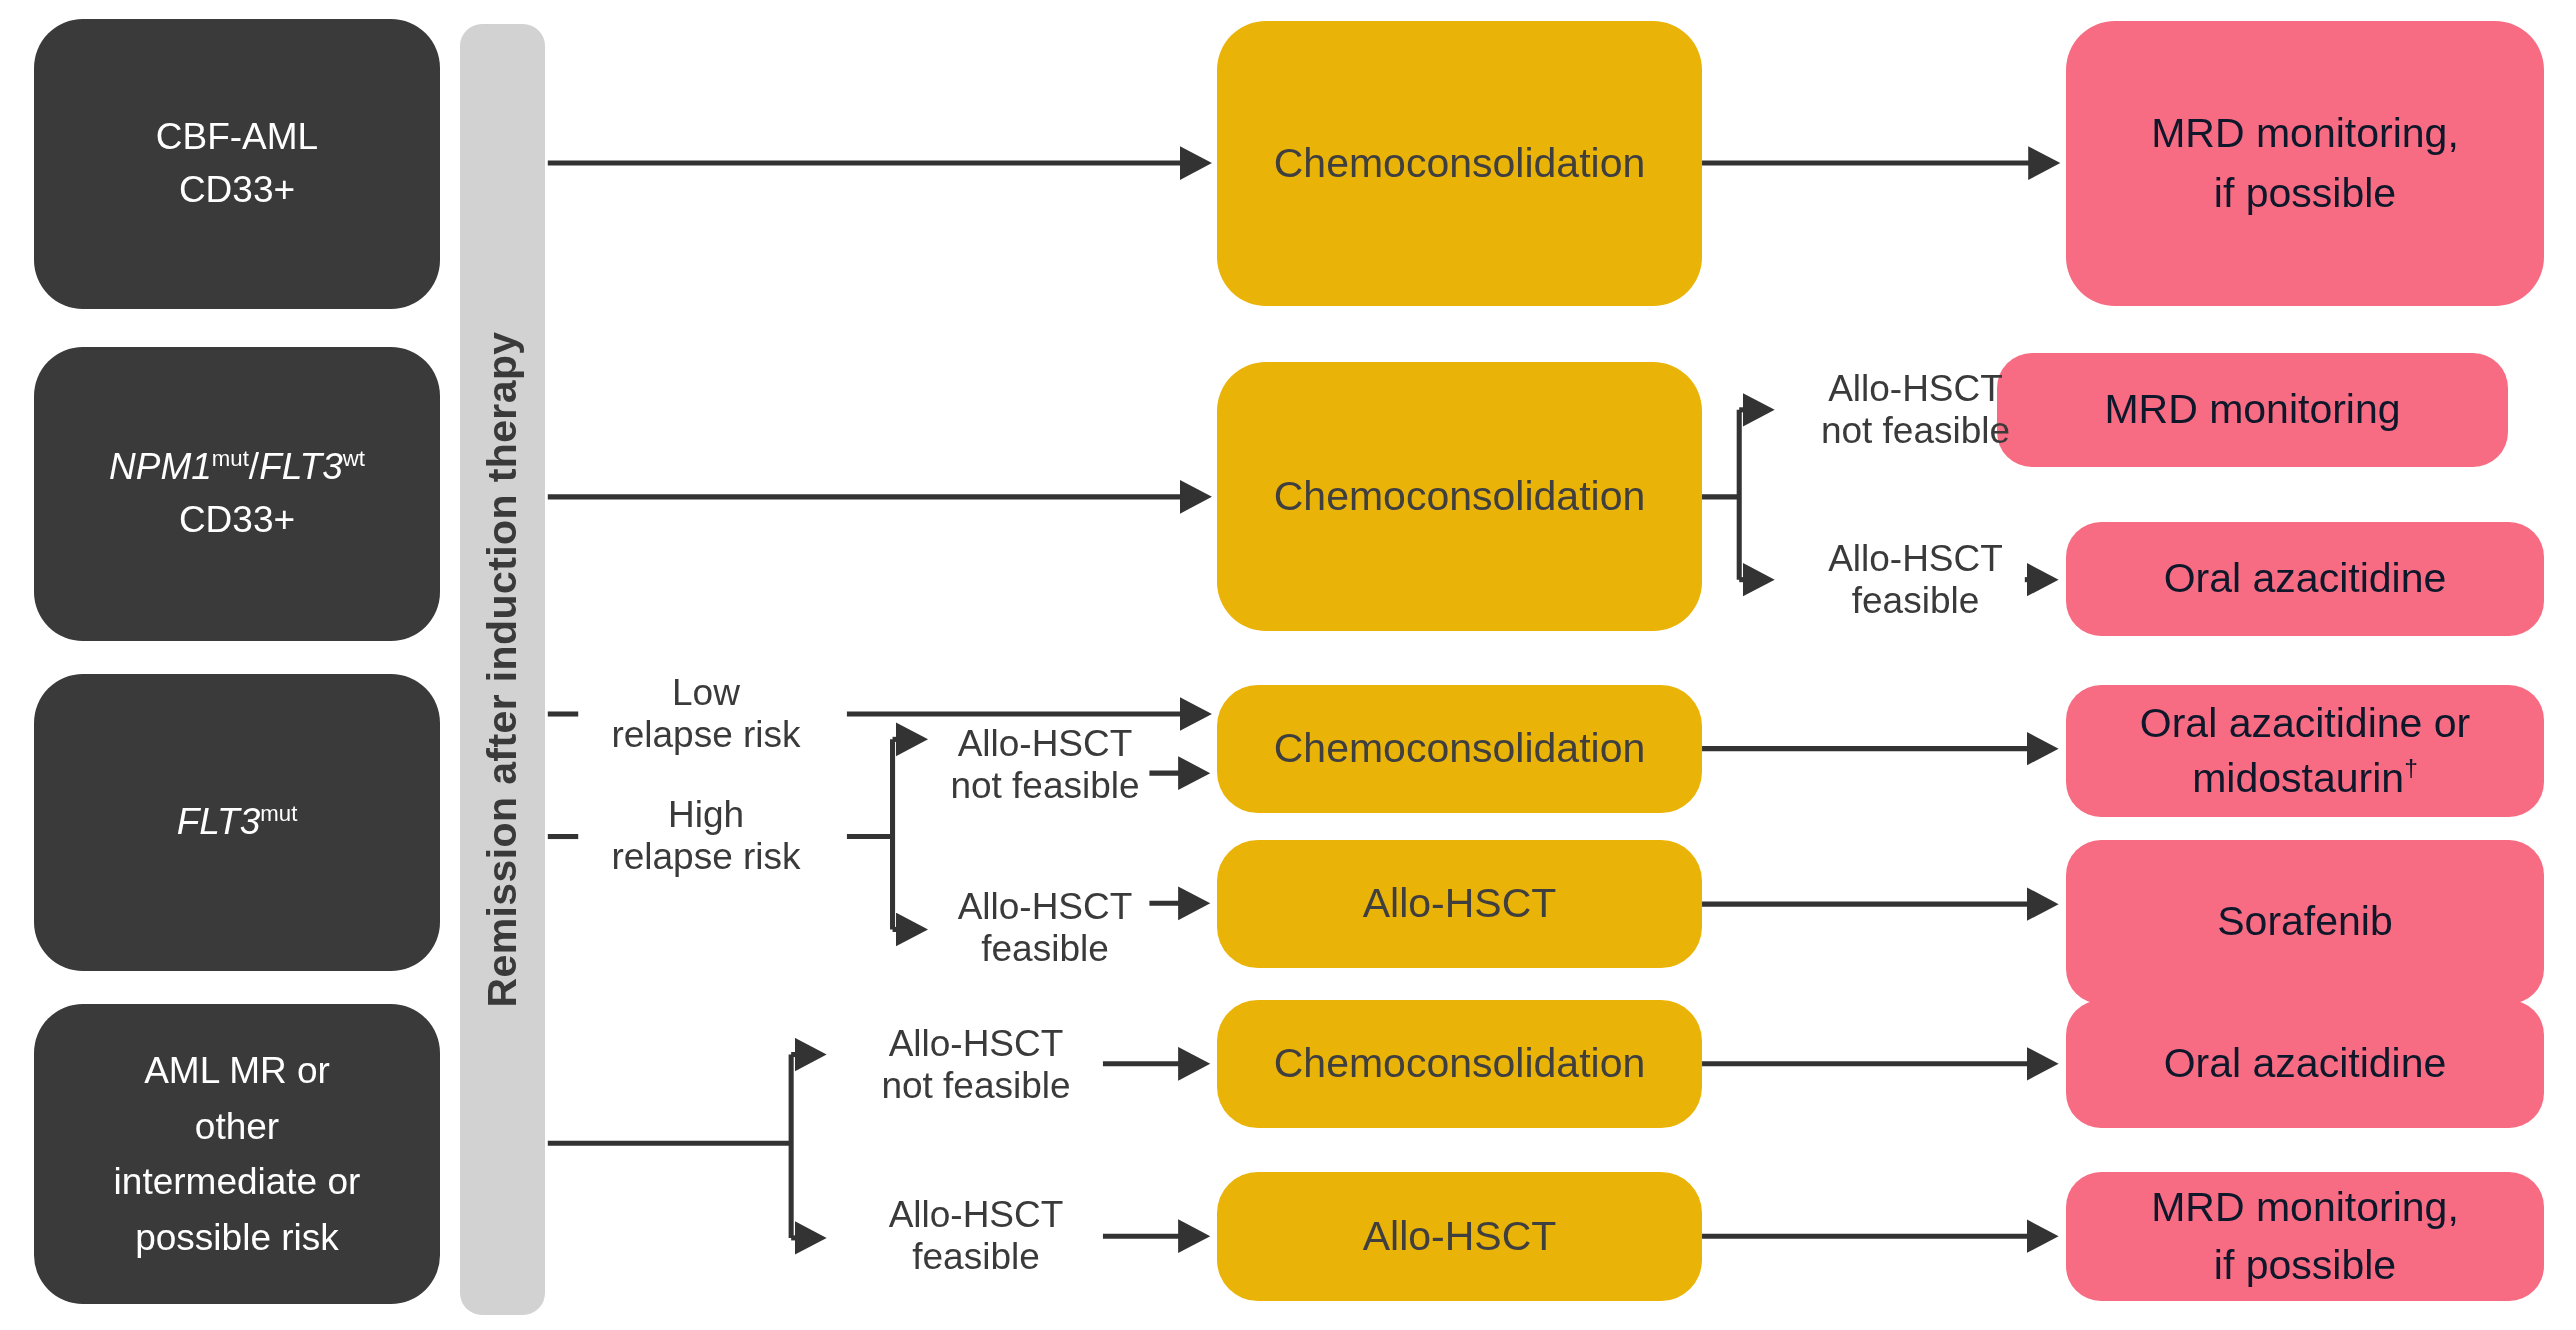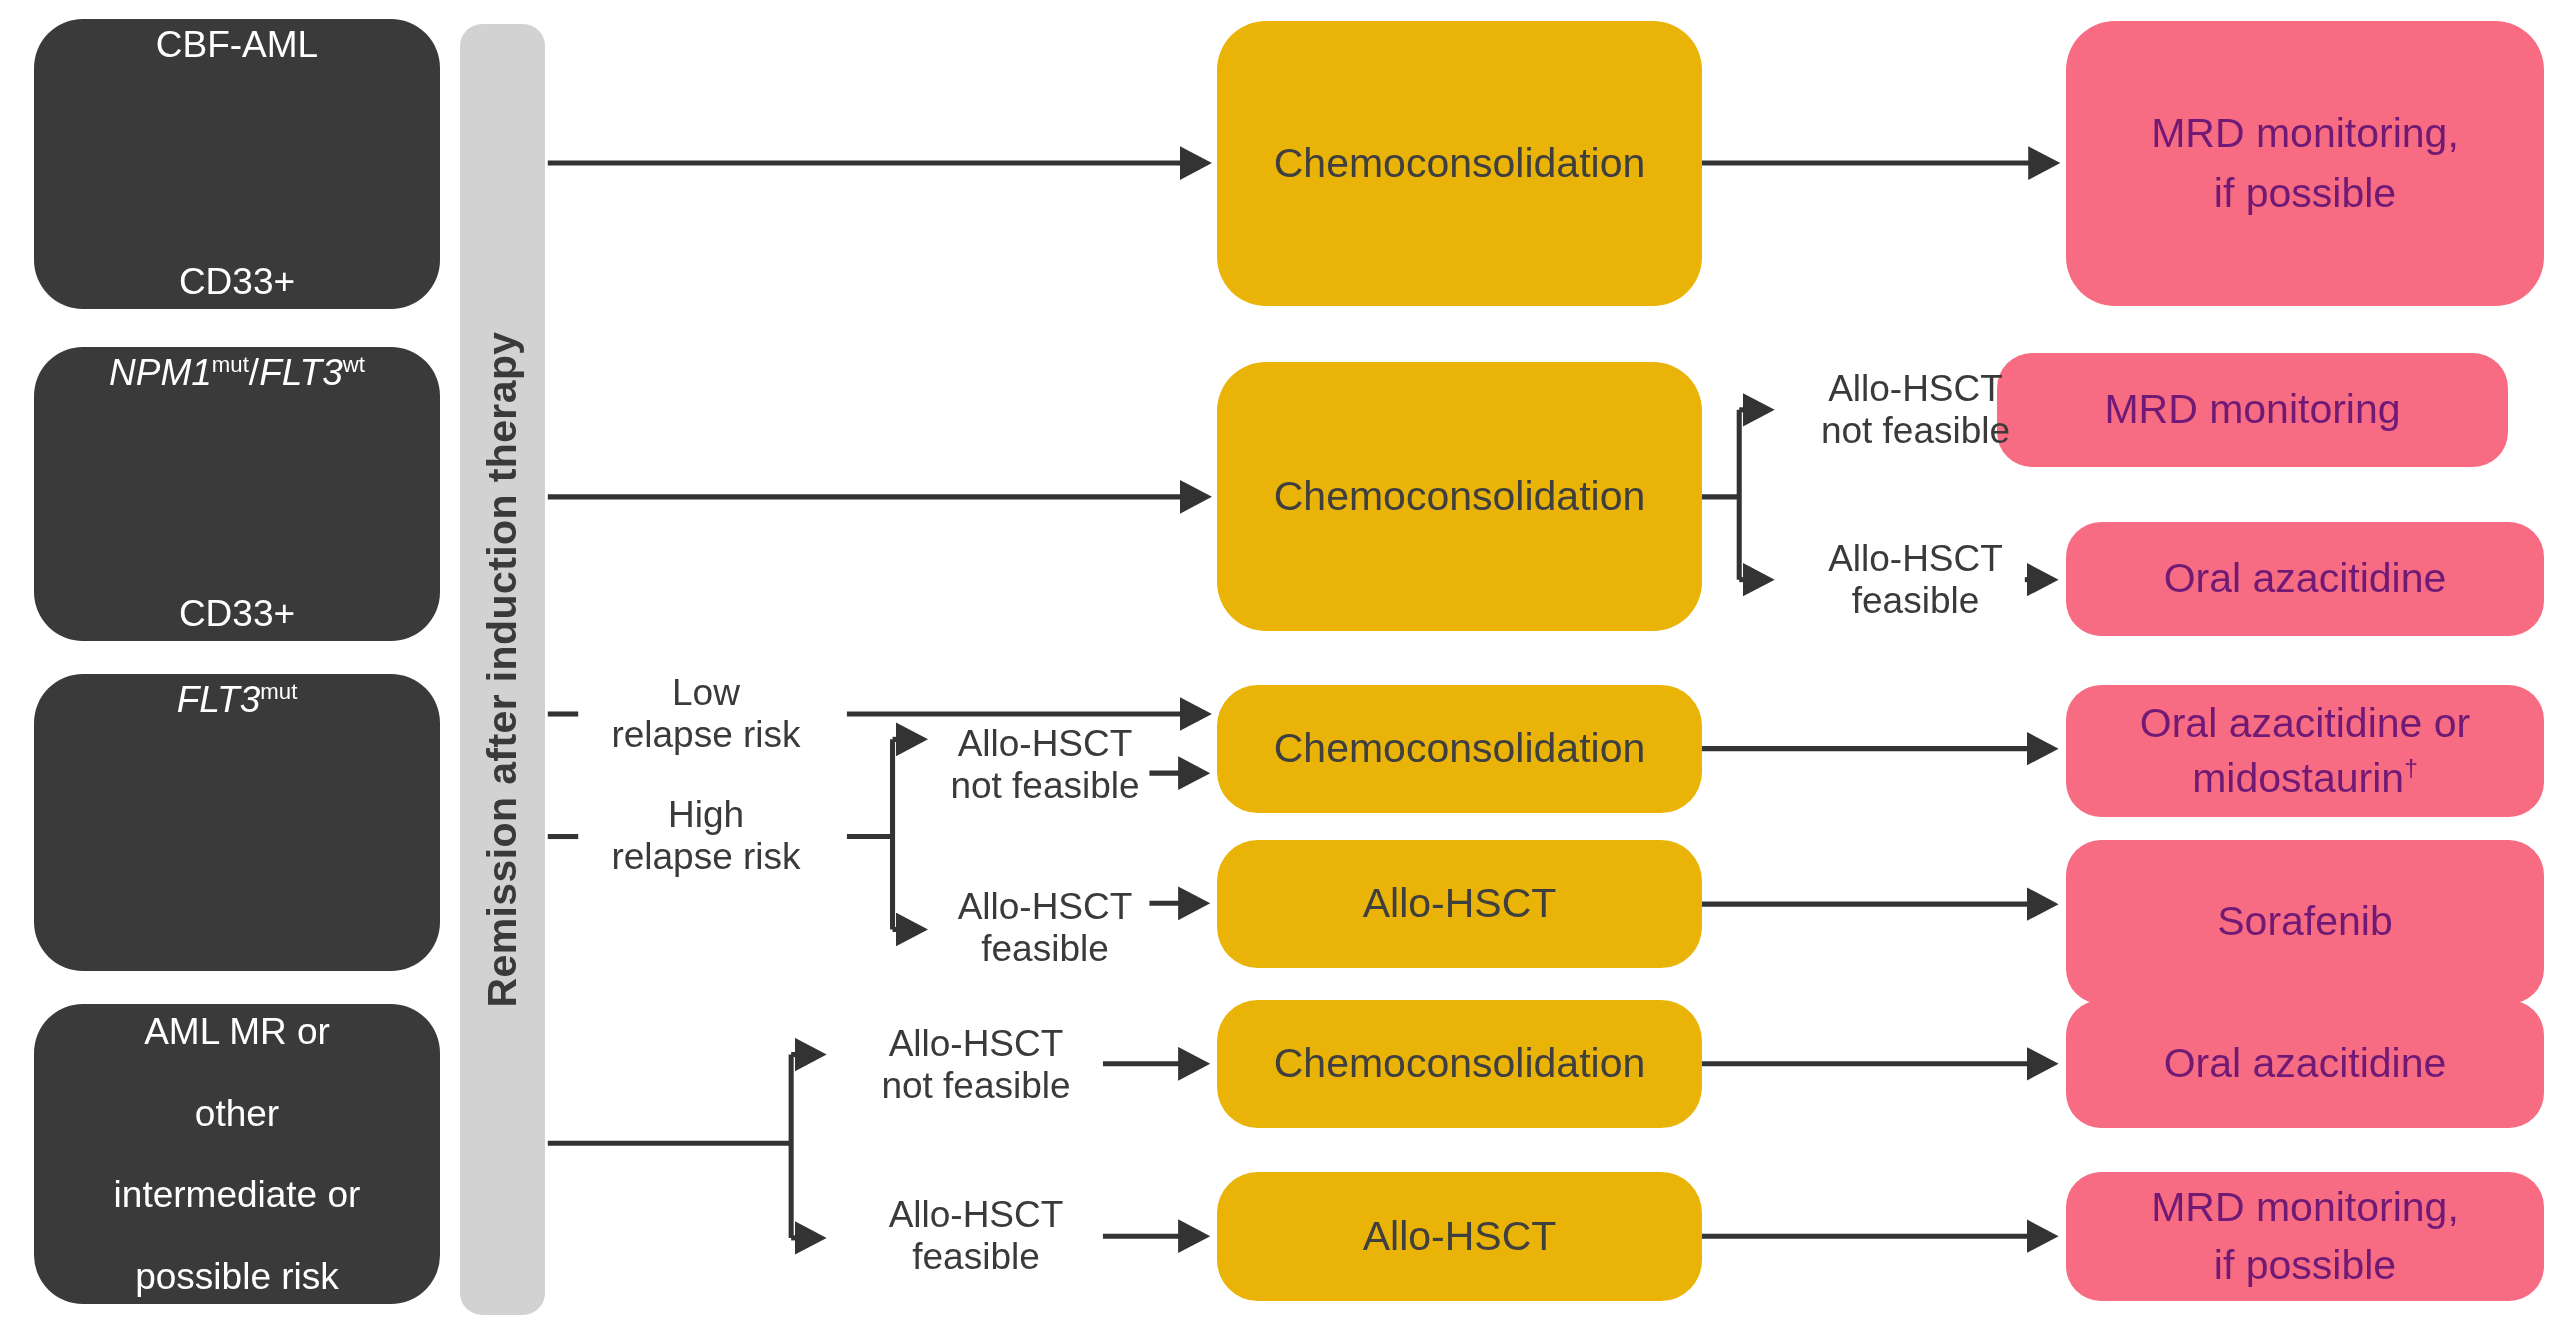--- a/index.html
+++ b/index.html
@@ -14,29 +14,28 @@
     position:absolute;
     display:flex;flex-direction:column;
     align-items:center;justify-content:center;
     text-align:center;
     box-sizing:border-box;
   }
   .dark{
     background:#3A3A3A;color:#ffffff;
     font-size:37px;line-height:1.42;
     border-radius:49px;
-    justify-content:space-between;
   }
   .gray{
     background:#eab308;color:#3F3F3F;
     font-size:41px;line-height:1.3;
     border-radius:41px;
   }
   .pink{
-    background:#F76C82;color:#701a75;
+    background:#F76C82;color:#0f172a;
     font-size:41px;line-height:1.45;
     border-radius:35px;
   }
   .tall{border-radius:49px;}
   .blabel{
     position:absolute;
     color:#3A3A3A;
     font-size:37px;line-height:42px;
     text-align:center;
   }

